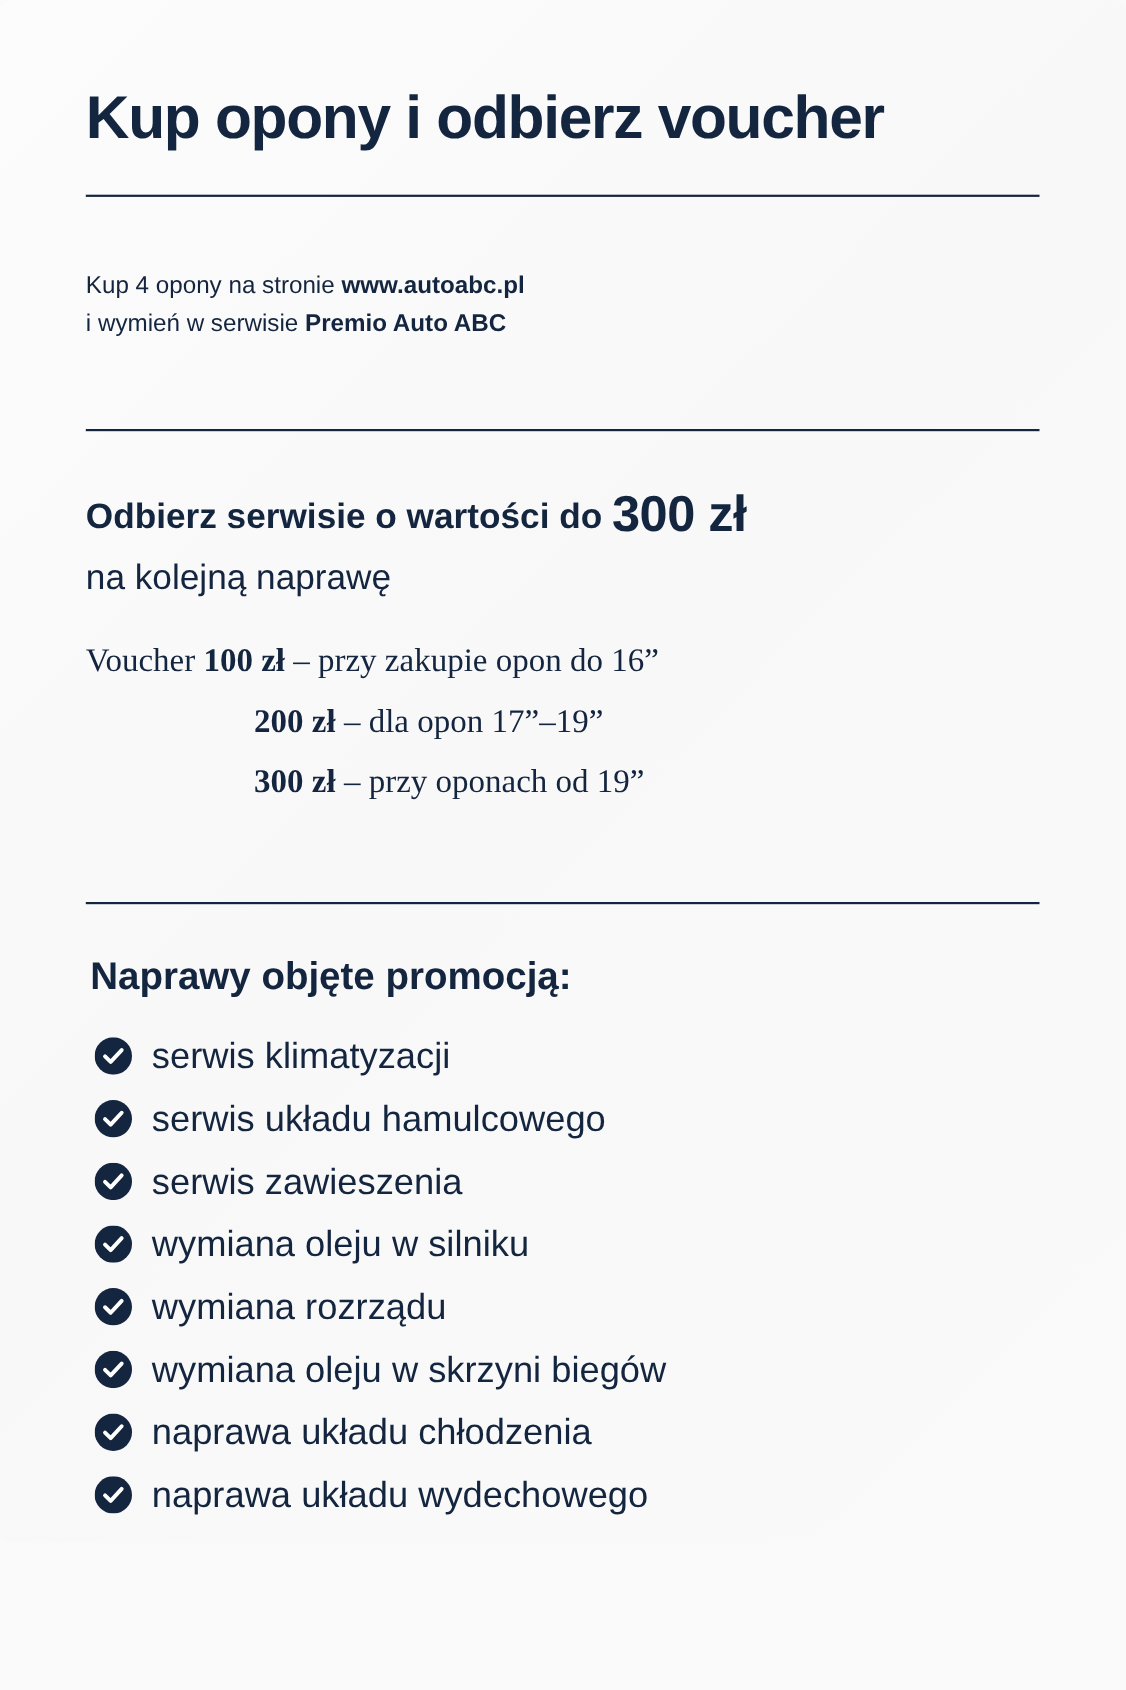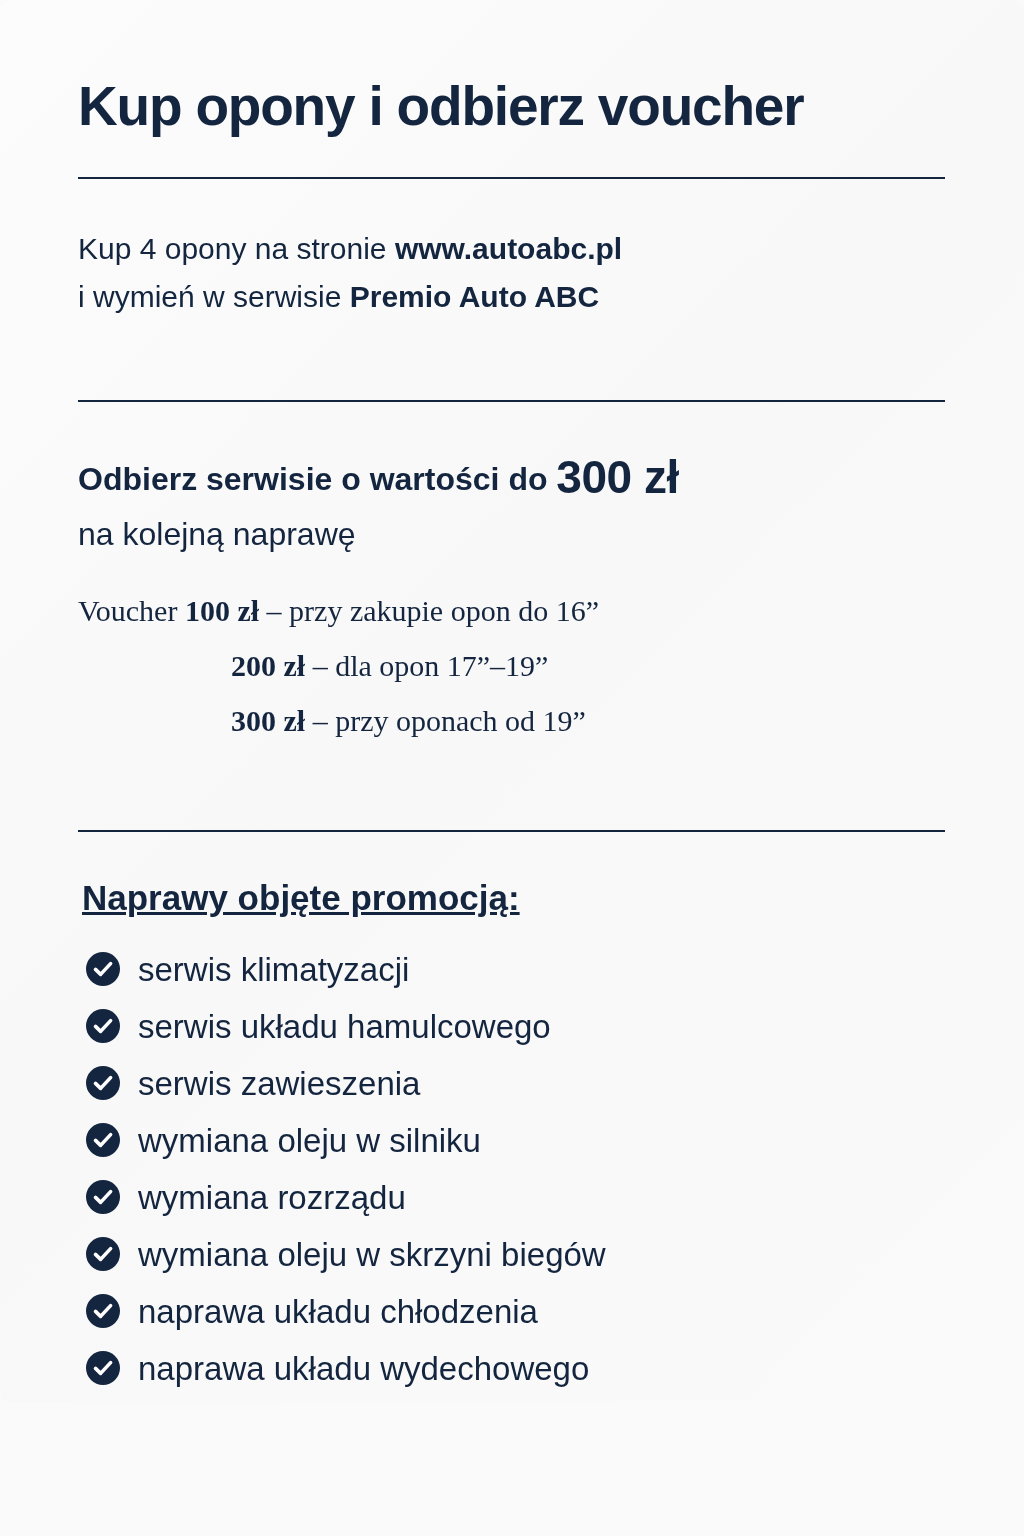--- a/index.html
+++ b/index.html
@@ -43,22 +43,22 @@
     background: #14253f;
     width: 867px;
     margin: 0;
   }
   .divider-1 { margin-top: 41px; }
   .divider-2 { margin-top: 78px; }
   .divider-3 { margin-top: 81px; }
 
   
   .intro {
-    margin-top: 46px;
-    font-size: 30px;
+    margin-top: 62px;
+    font-size: 22px;
     line-height: 1.62;
     color: #14253f;
     font-weight: normal;
   }
   .intro b { font-weight: bold; }
   .intro-line { white-space: nowrap; }
 
   
   .voucher-block { margin-top: 48px; }
   .voucher-head {
@@ -98,21 +98,20 @@
   .tier-desc { font-weight: normal; }
 
   
   .services { margin-top: 45px; }
   .services-title {
     font-size: 35px;
     font-weight: bold;
     color: #14253f;
     line-height: 1.2;
     margin: 0 0 22px 4px;
-    text-decoration: underline;
   }
   .service-list {
     list-style: none;
     margin: 0;
     padding: 0;
   }
   .service-item {
     display: flex;
     align-items: center;
     gap: 18px;

